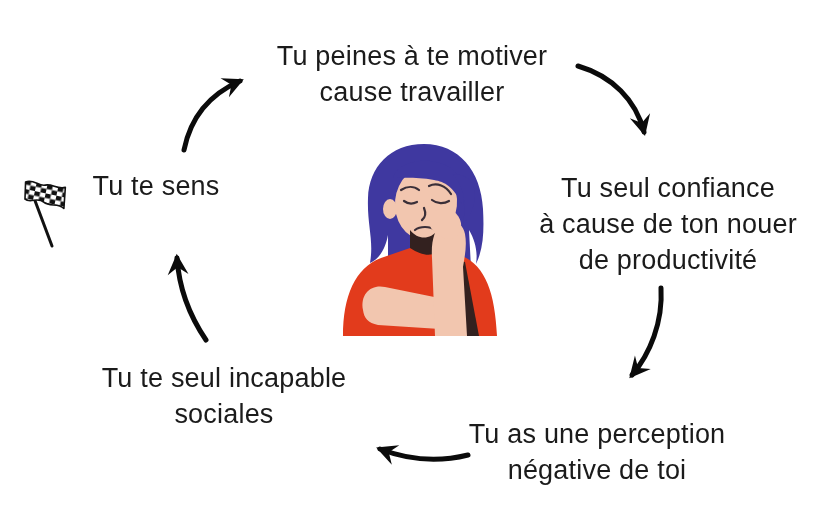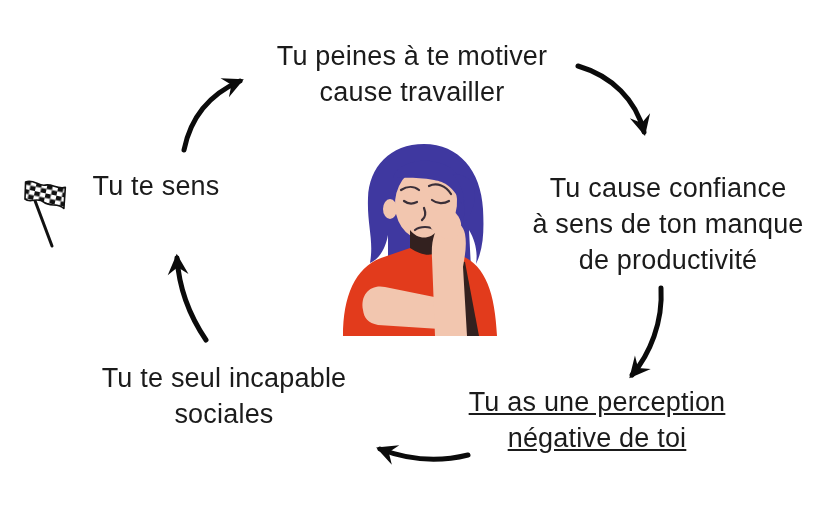--- a/index.html
+++ b/index.html
@@ -82,26 +82,26 @@
     <path d="M 102 200 L 99 122 C 98 106 101 92 111 86 C 121 81 130 88 132 98 C 134 109 132 119 130 131 L 134 200 Z" fill="#F2C6AF"></path>
     <path d="M 95 85 C 97 74 110 69 120 75 C 129 81 131 93 124 100 C 113 107 99 99 95 85 Z" fill="#F2C6AF"></path>
   </svg>
 
   <div class="label" style="left:262px;top:38px;width:300px;">
     <span>Tu peines à te motiver</span>
     <span>cause travailler</span>
   </div>
 
   <div class="label" style="left:518px;top:170px;width:300px;">
-    <span>Tu cause confiance</span>
-    <span>à sens de ton manque</span>
+    <span>Tu seul confiance</span>
+    <span>à cause de ton nouer</span>
     <span>de productivité</span>
   </div>
 
-  <div class="label" style="left:447px;top:384px;width:300px;text-decoration:underline;">
+  <div class="label" style="left:447px;top:416px;width:300px;">
     <span>Tu as une perception</span>
     <span>négative de toi</span>
   </div>
 
   <div class="label" style="left:74px;top:360px;width:300px;">
     <span>Tu te seul incapable</span>
     <span>sociales</span>
   </div>
 
   <div class="label" style="left:66px;top:168px;width:180px;">

